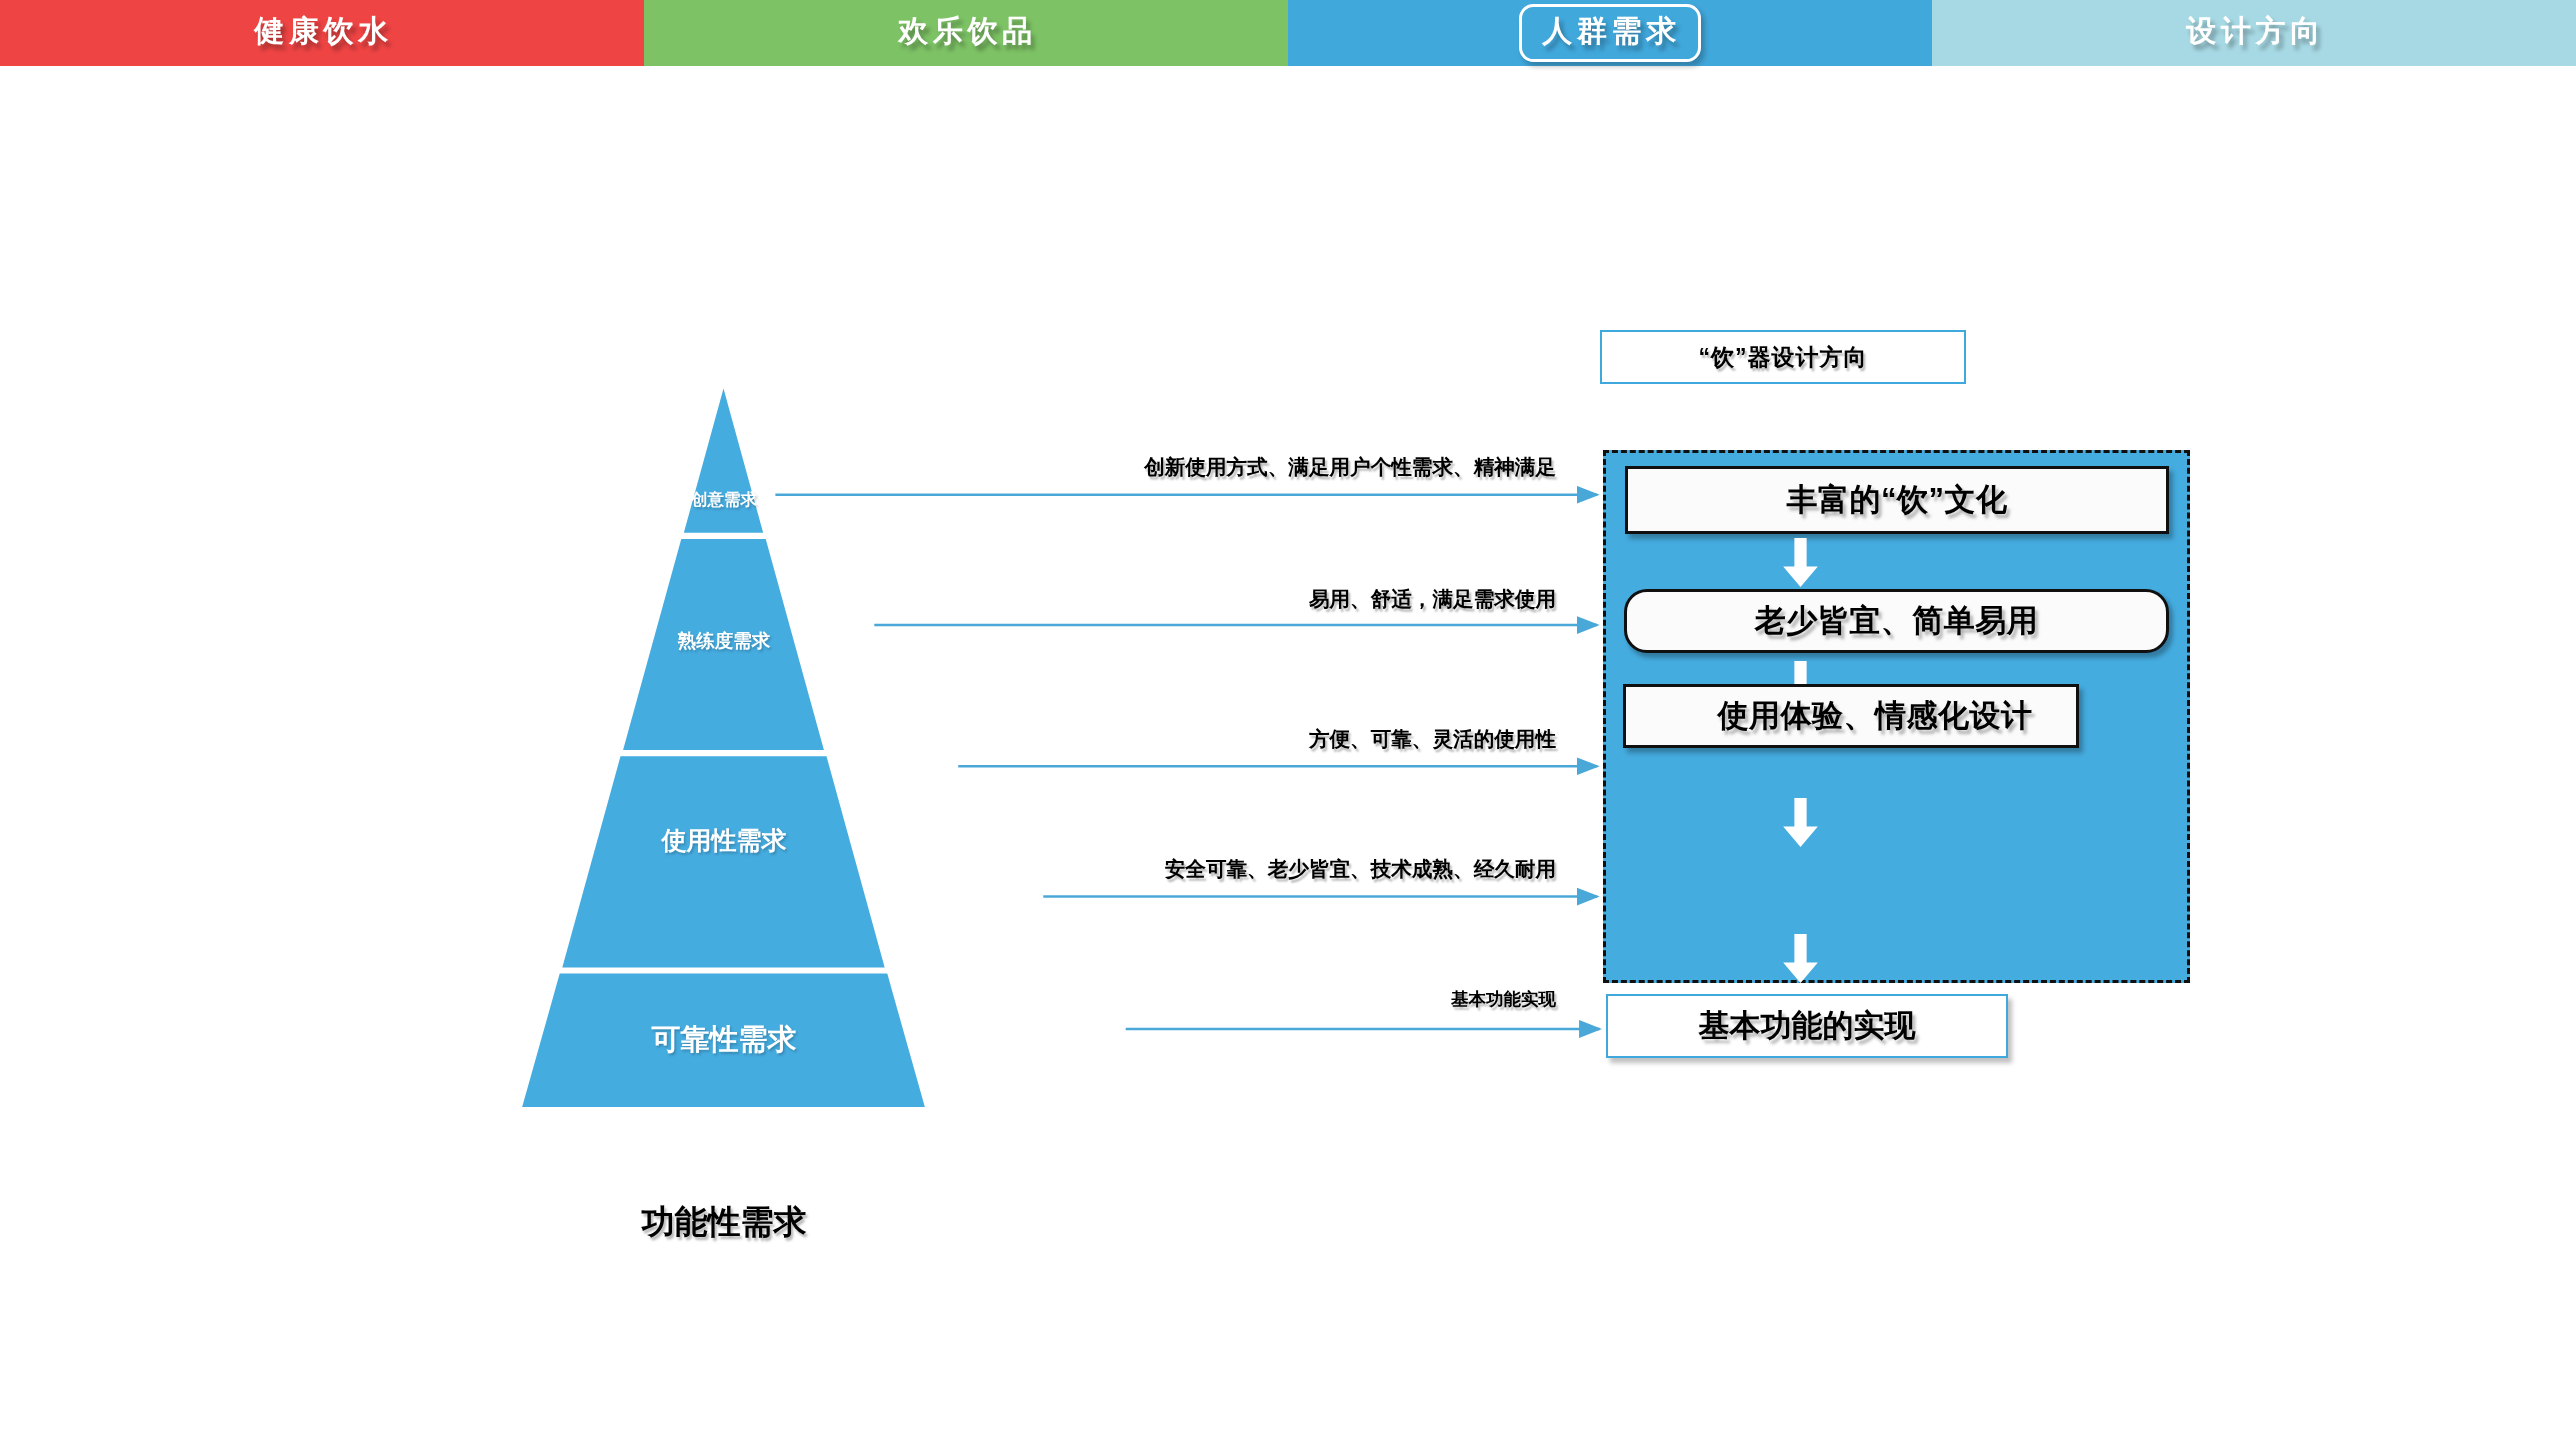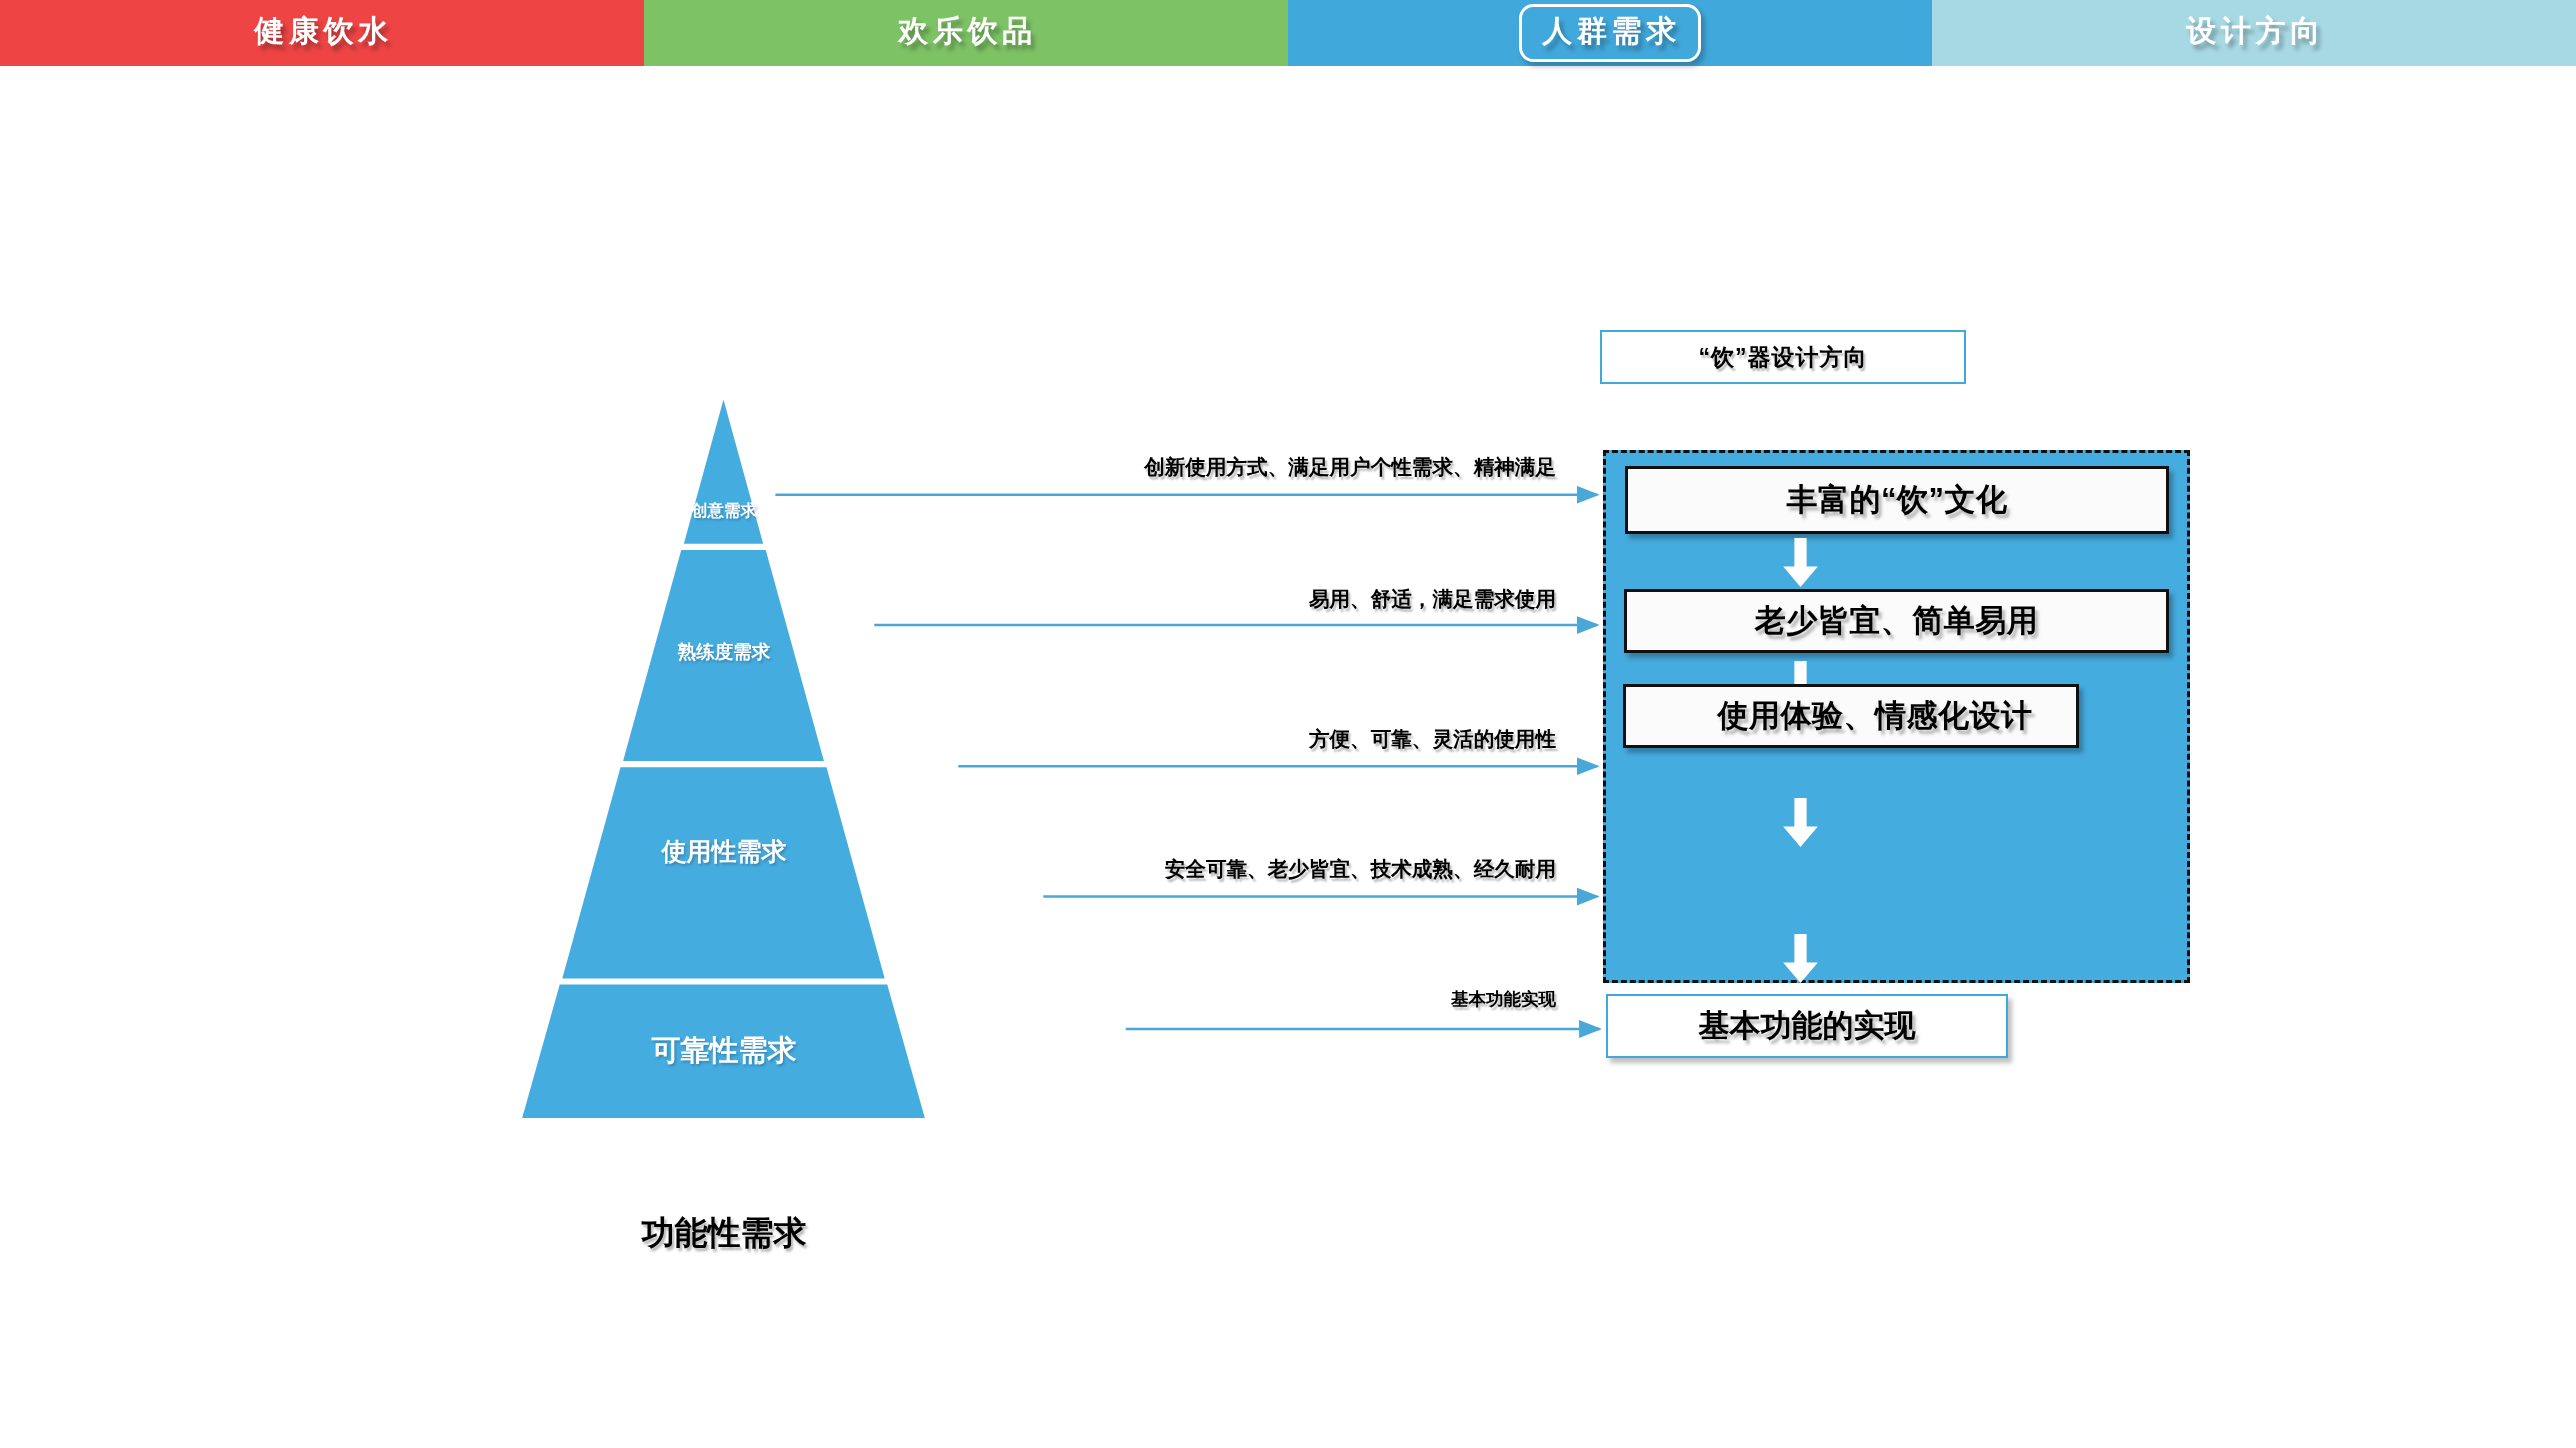--- a/index.html
+++ b/index.html
@@ -50,21 +50,21 @@
     box-shadow: 3.1px 4.1px 5.2px rgba(0,0,0,0.22);
   }
   .nav-tab-inner {
     padding: 4.1px 17.5px 6.2px 20.6px;
   }
 
   
   #pyramid-wrap {
     position: absolute;
     left: 278px;
-    top: 397px;
+    top: 386px;
     width: 891px;
     height: 721px;
   }
   #pyramid-wrap svg {
     display: block;
   }
   .pyr-label {
     position: absolute;
     color: #ffffff;
     font-weight: bold;
@@ -254,21 +254,21 @@
   <div id="dashed-panel" style="background: rgb(69, 172, 224); border-color: rgb(16, 16, 16);"></div>
 
   <div class="result-box" id="result-box-0" style="left:1625px; top:466px; width:544px; height:68px;">
     <span class="txt">丰富的“饮”文化</span>
   </div>
 
   <svg class="down-arrow" style="left:1780px; top:538px;" viewBox="0 0 80 96">
     <polygon points="28,0 52,0 52,56 74,56 40,96 6,56 28,56" fill="#ffffff"></polygon>
   </svg>
 
-  <div class="result-box" id="result-box-1" style="left:1624px; top:589px; width:545px; height:64px;">
+  <div class="result-box" id="result-box-1" style="left:1624px; top:589px; width:545px; height:64px;border-radius:23px;">
     <span class="txt">老少皆宜、简单易用</span>
   </div>
 
   <svg class="down-arrow" style="left:1780px; top:661px;" viewBox="0 0 80 96">
     <polygon points="28,0 52,0 52,56 74,56 40,96 6,56 28,56" fill="#ffffff"></polygon>
   </svg>
 
   <div class="result-box" id="result-box-2" style="left:1623px; top:684px; width:456px; height:64px;padding-left:48px;">
     <span class="txt">使用体验、情感化设计</span>
   </div>

